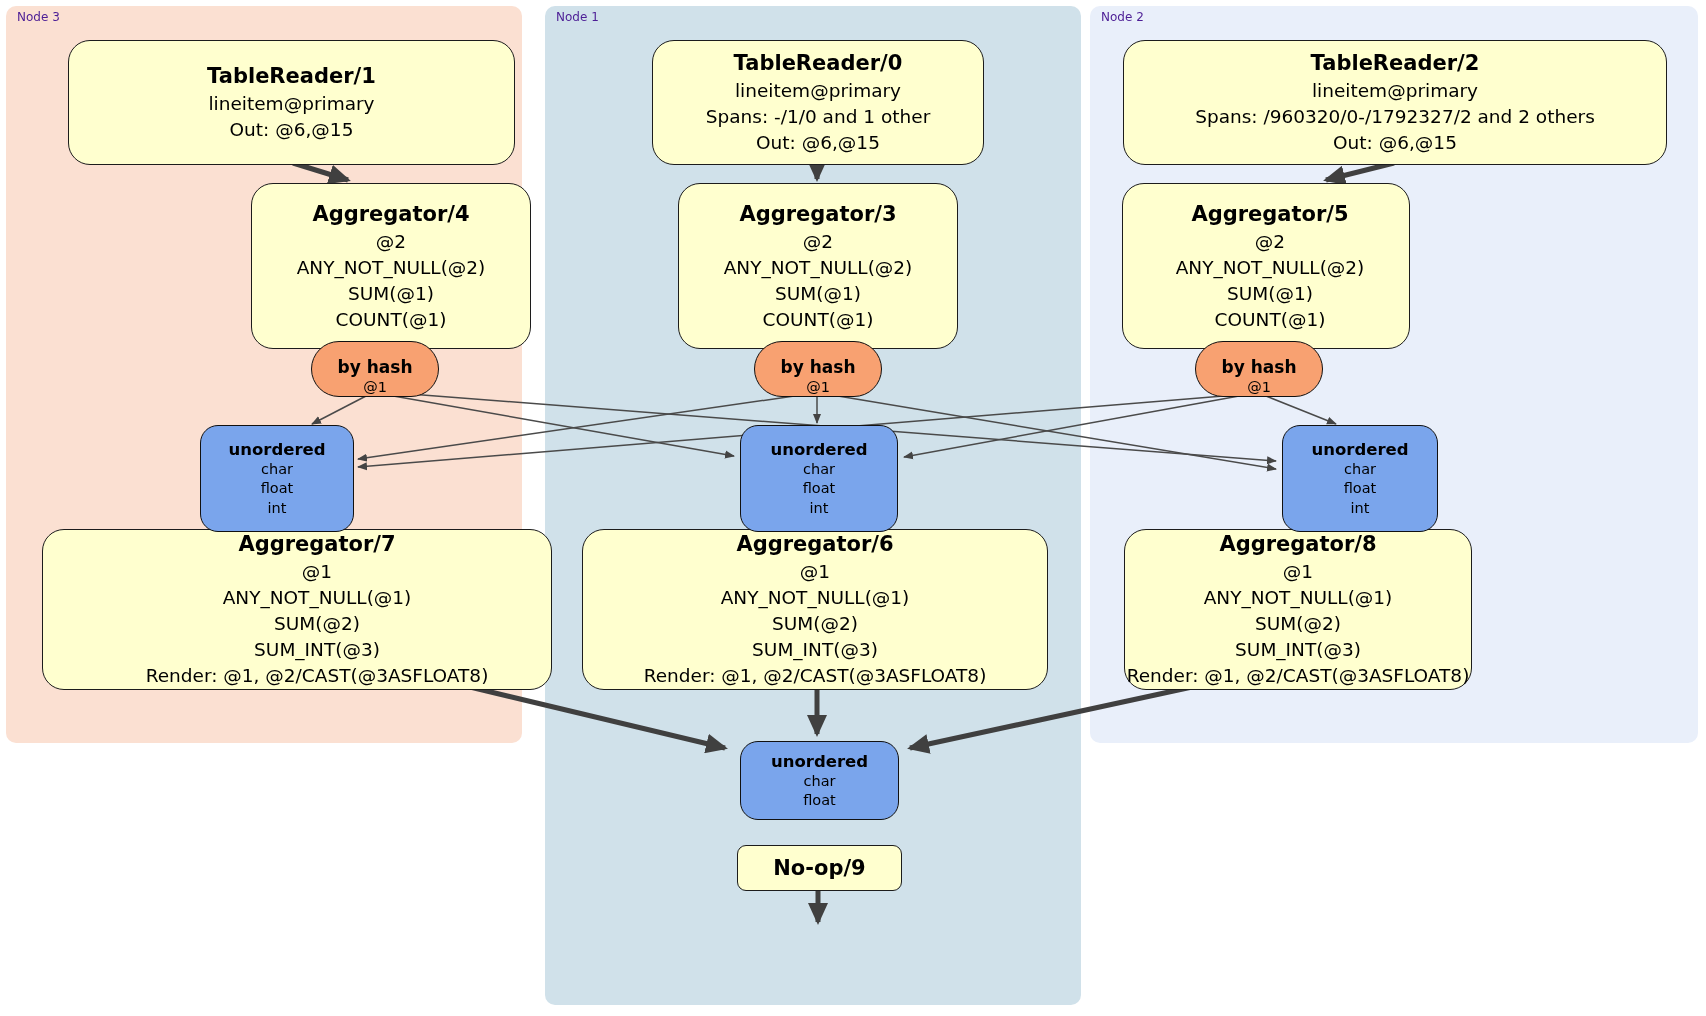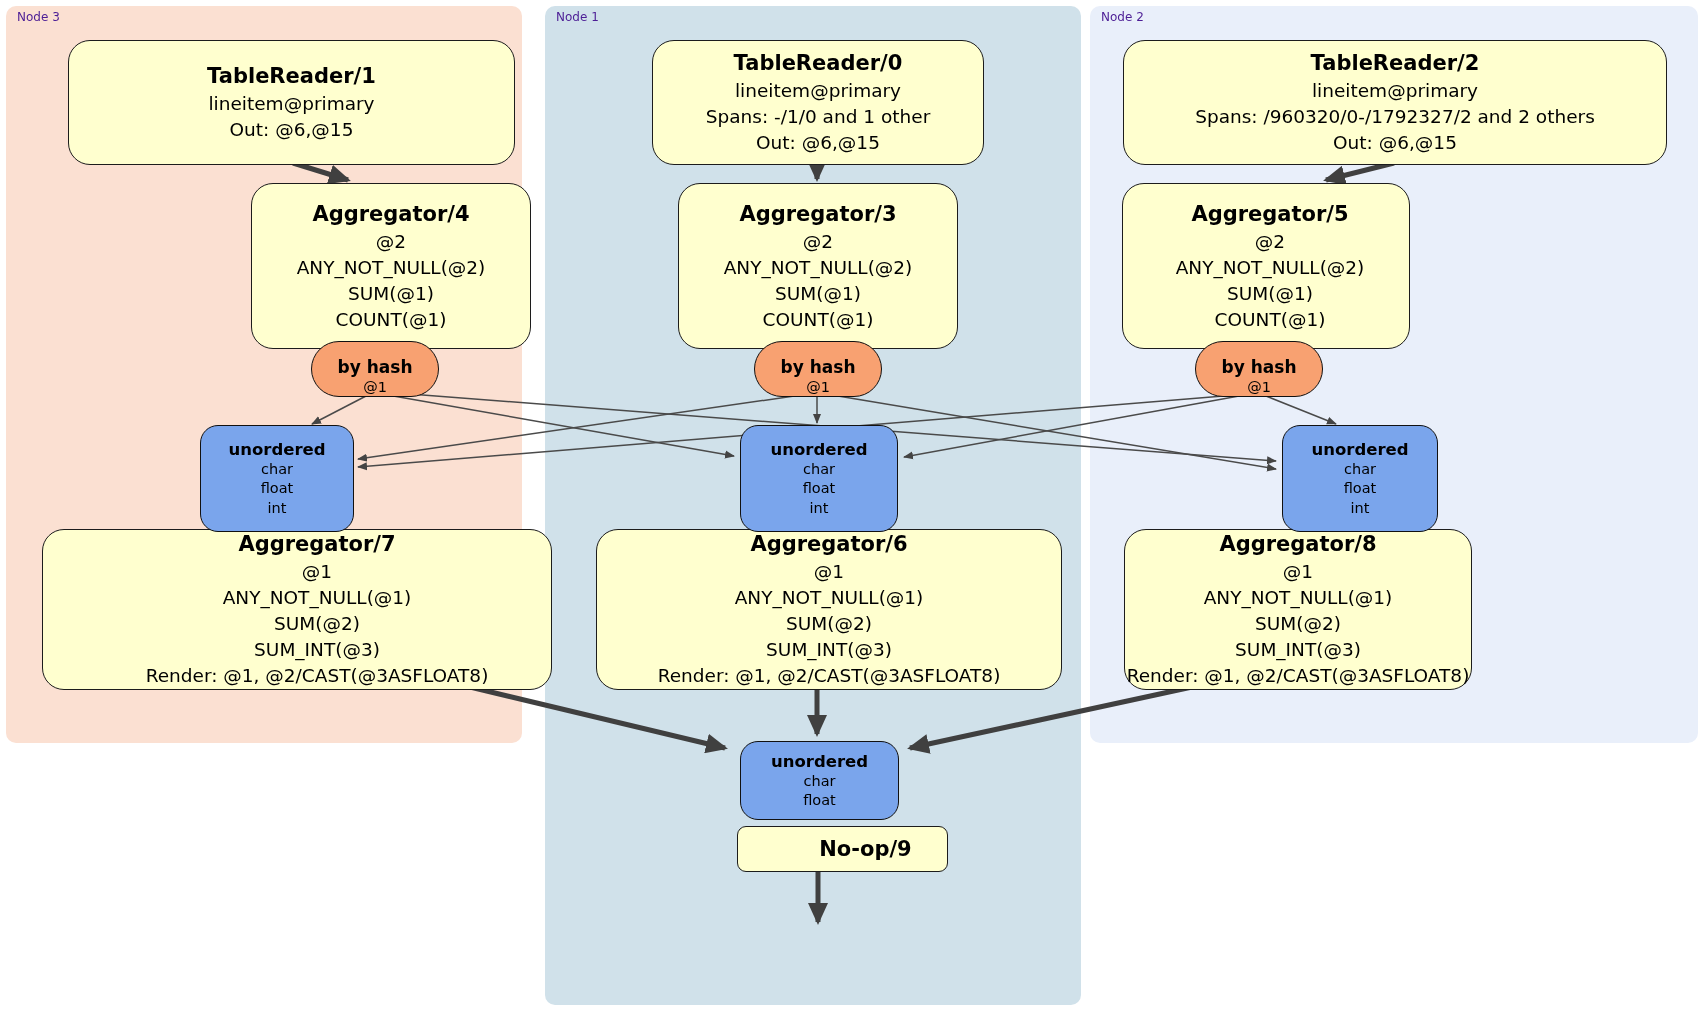--- a/index.html
+++ b/index.html
@@ -138,21 +138,21 @@
     <div class="rline">@1</div>
   </div>
 
   <div class="sync" style="left:740px;top:425px;width:156px;height:105px;">
     <div class="stitle">unordered</div>
     <div class="sline">char</div>
     <div class="sline">float</div>
     <div class="sline">int</div>
   </div>
 
-  <div class="proc" style="left:596px;top:529px;width:464px;height:159px;">
+  <div class="proc" style="left:582px;top:529px;width:464px;height:159px;">
     <div class="ptitle">Aggregator/6</div>
     <div class="pline">@1</div>
     <div class="pline">ANY_NOT_NULL(@1)</div>
     <div class="pline">SUM(@2)</div>
     <div class="pline">SUM_INT(@3)</div>
     <div class="pline">Render: @1, @2/CAST(@3ASFLOAT8)</div>
   </div>
 
   <div class="proc" style="left:1123px;top:40px;width:542px;height:123px;">
     <div class="ptitle">TableReader/2</div>
@@ -189,18 +189,18 @@
     <div class="pline">SUM_INT(@3)</div>
     <div class="pline">Render: @1, @2/CAST(@3ASFLOAT8)</div>
   </div>
 
   <div class="sync" style="left:740px;top:741px;width:157px;height:77px;">
     <div class="stitle">unordered</div>
     <div class="sline">char</div>
     <div class="sline">float</div>
   </div>
 
-  <div class="miniproc" style="left:737px;top:826px;width:163px;height:44px;padding-left:46px;">
+  <div class="miniproc" style="left:737px;top:845px;width:163px;height:44px;">
     <div>No-op/9</div>
   </div>
 
 
 </div>
 
 </body></html>

